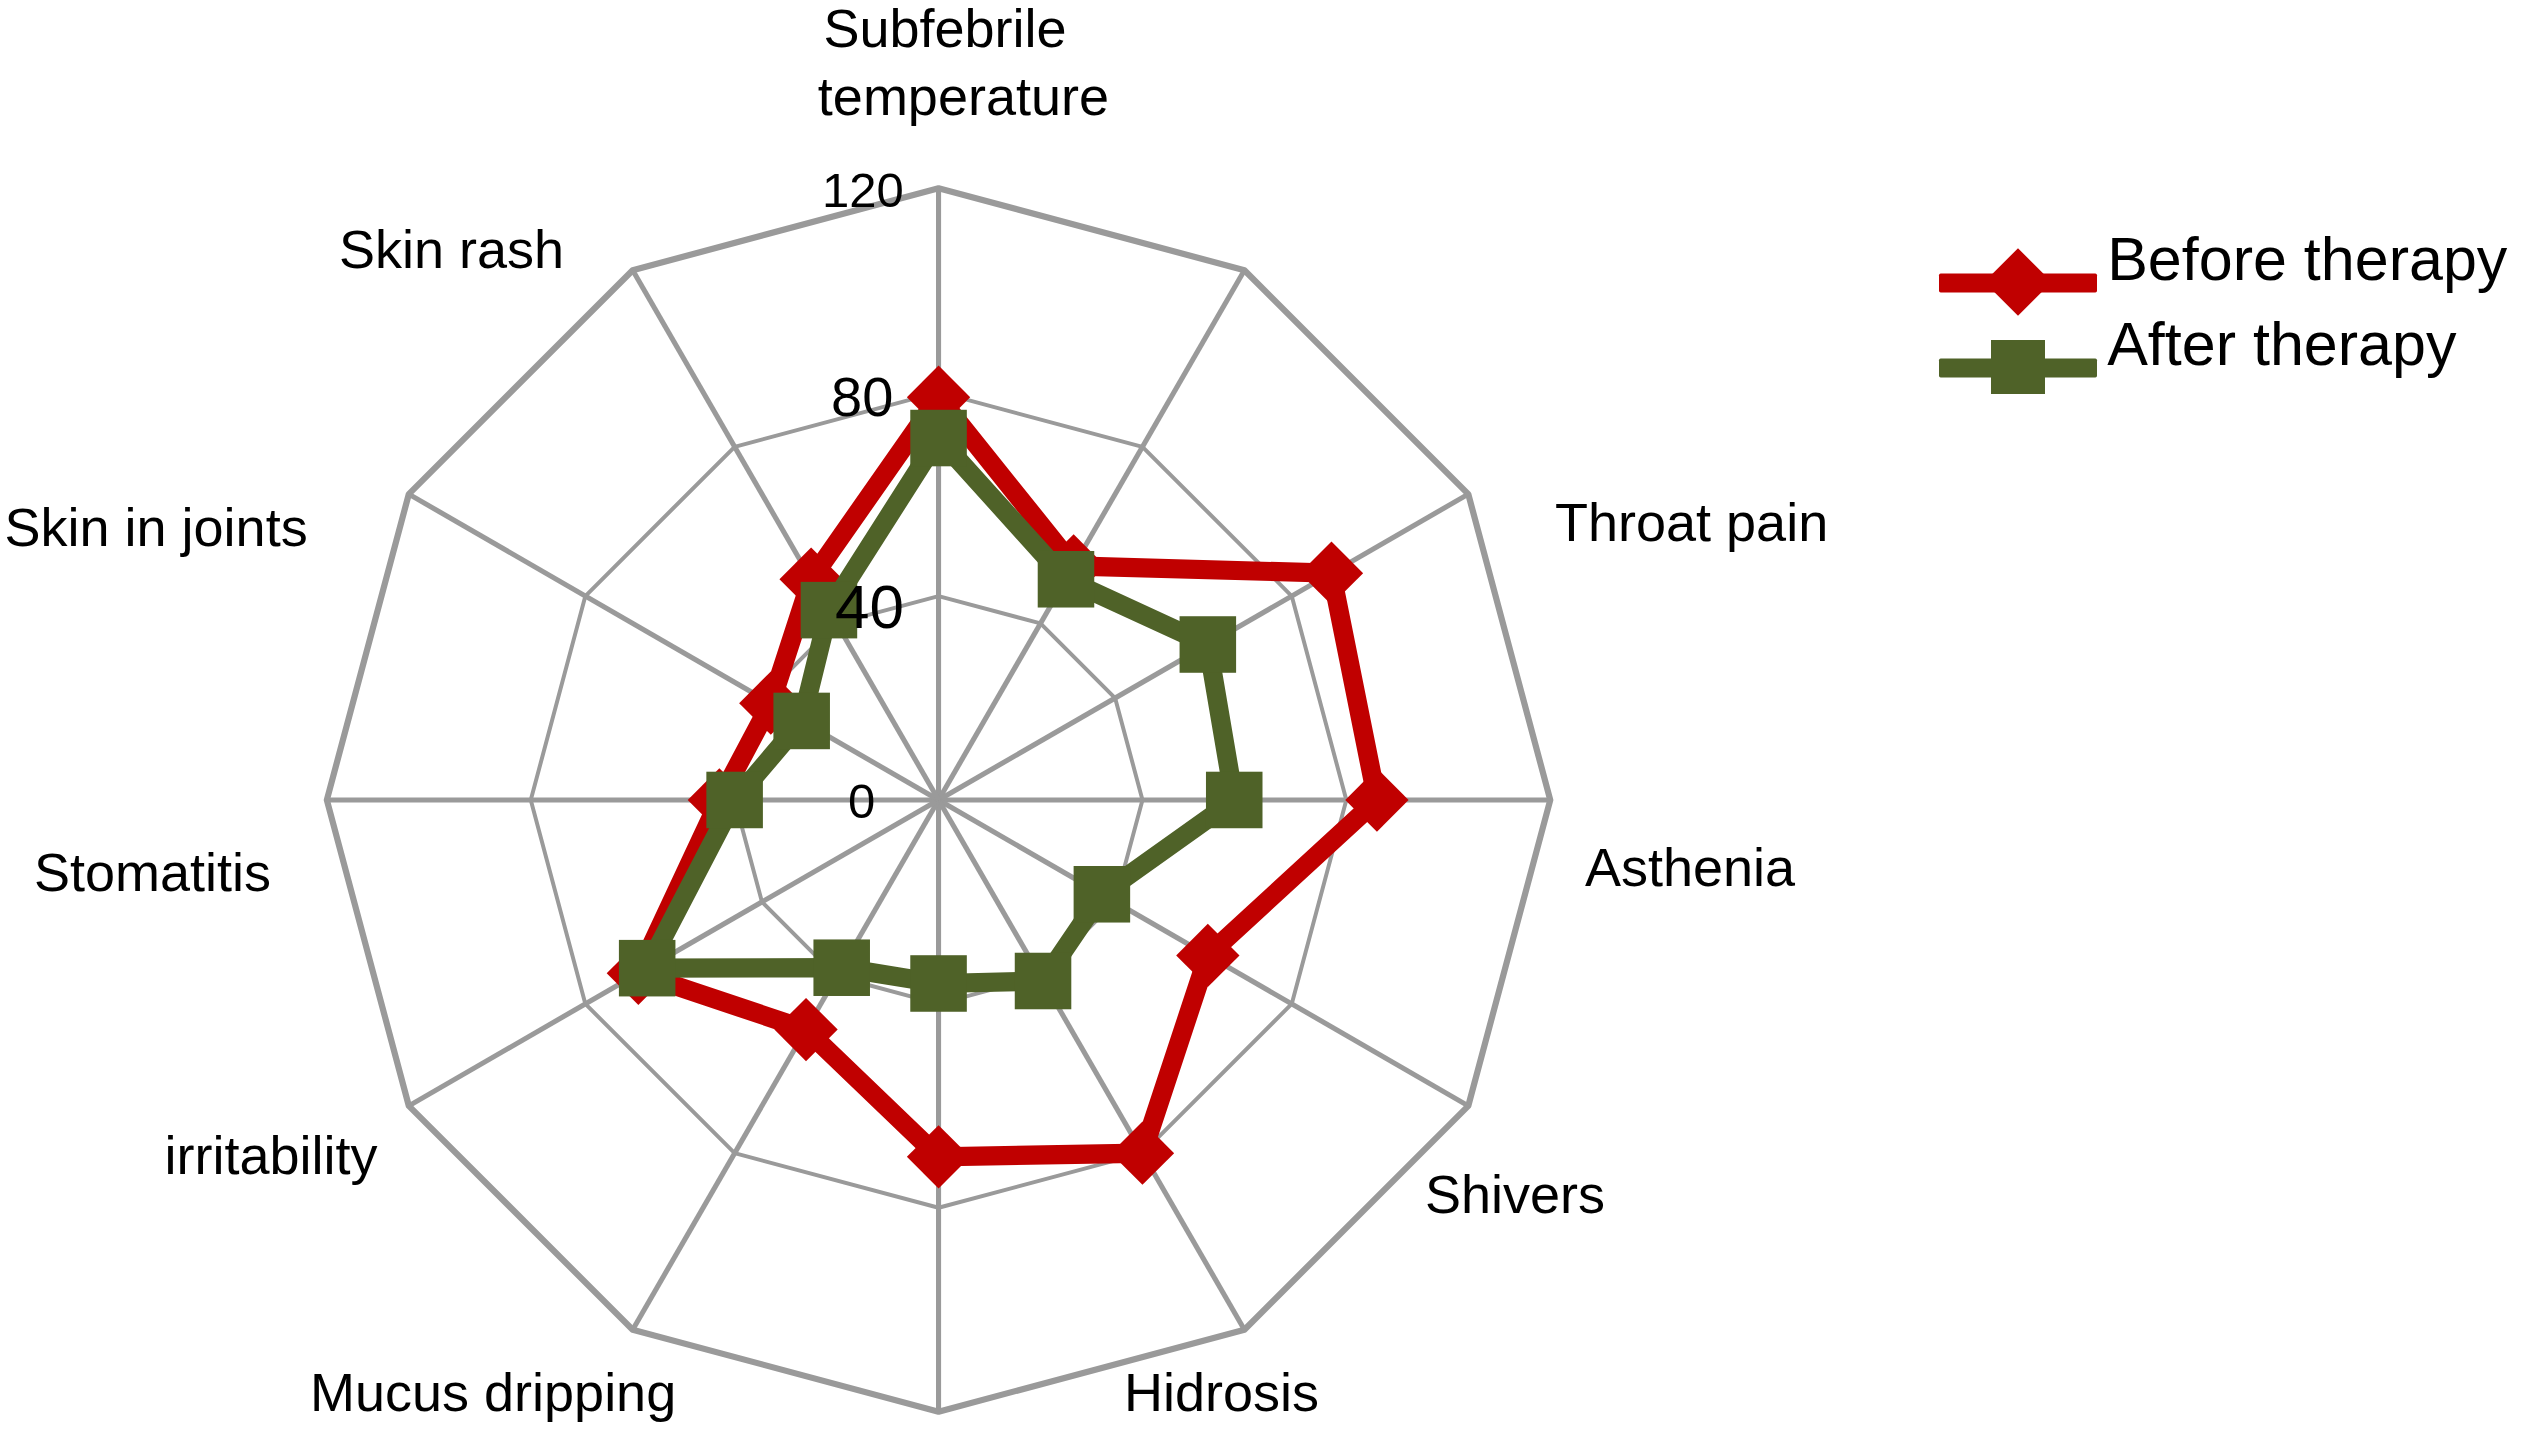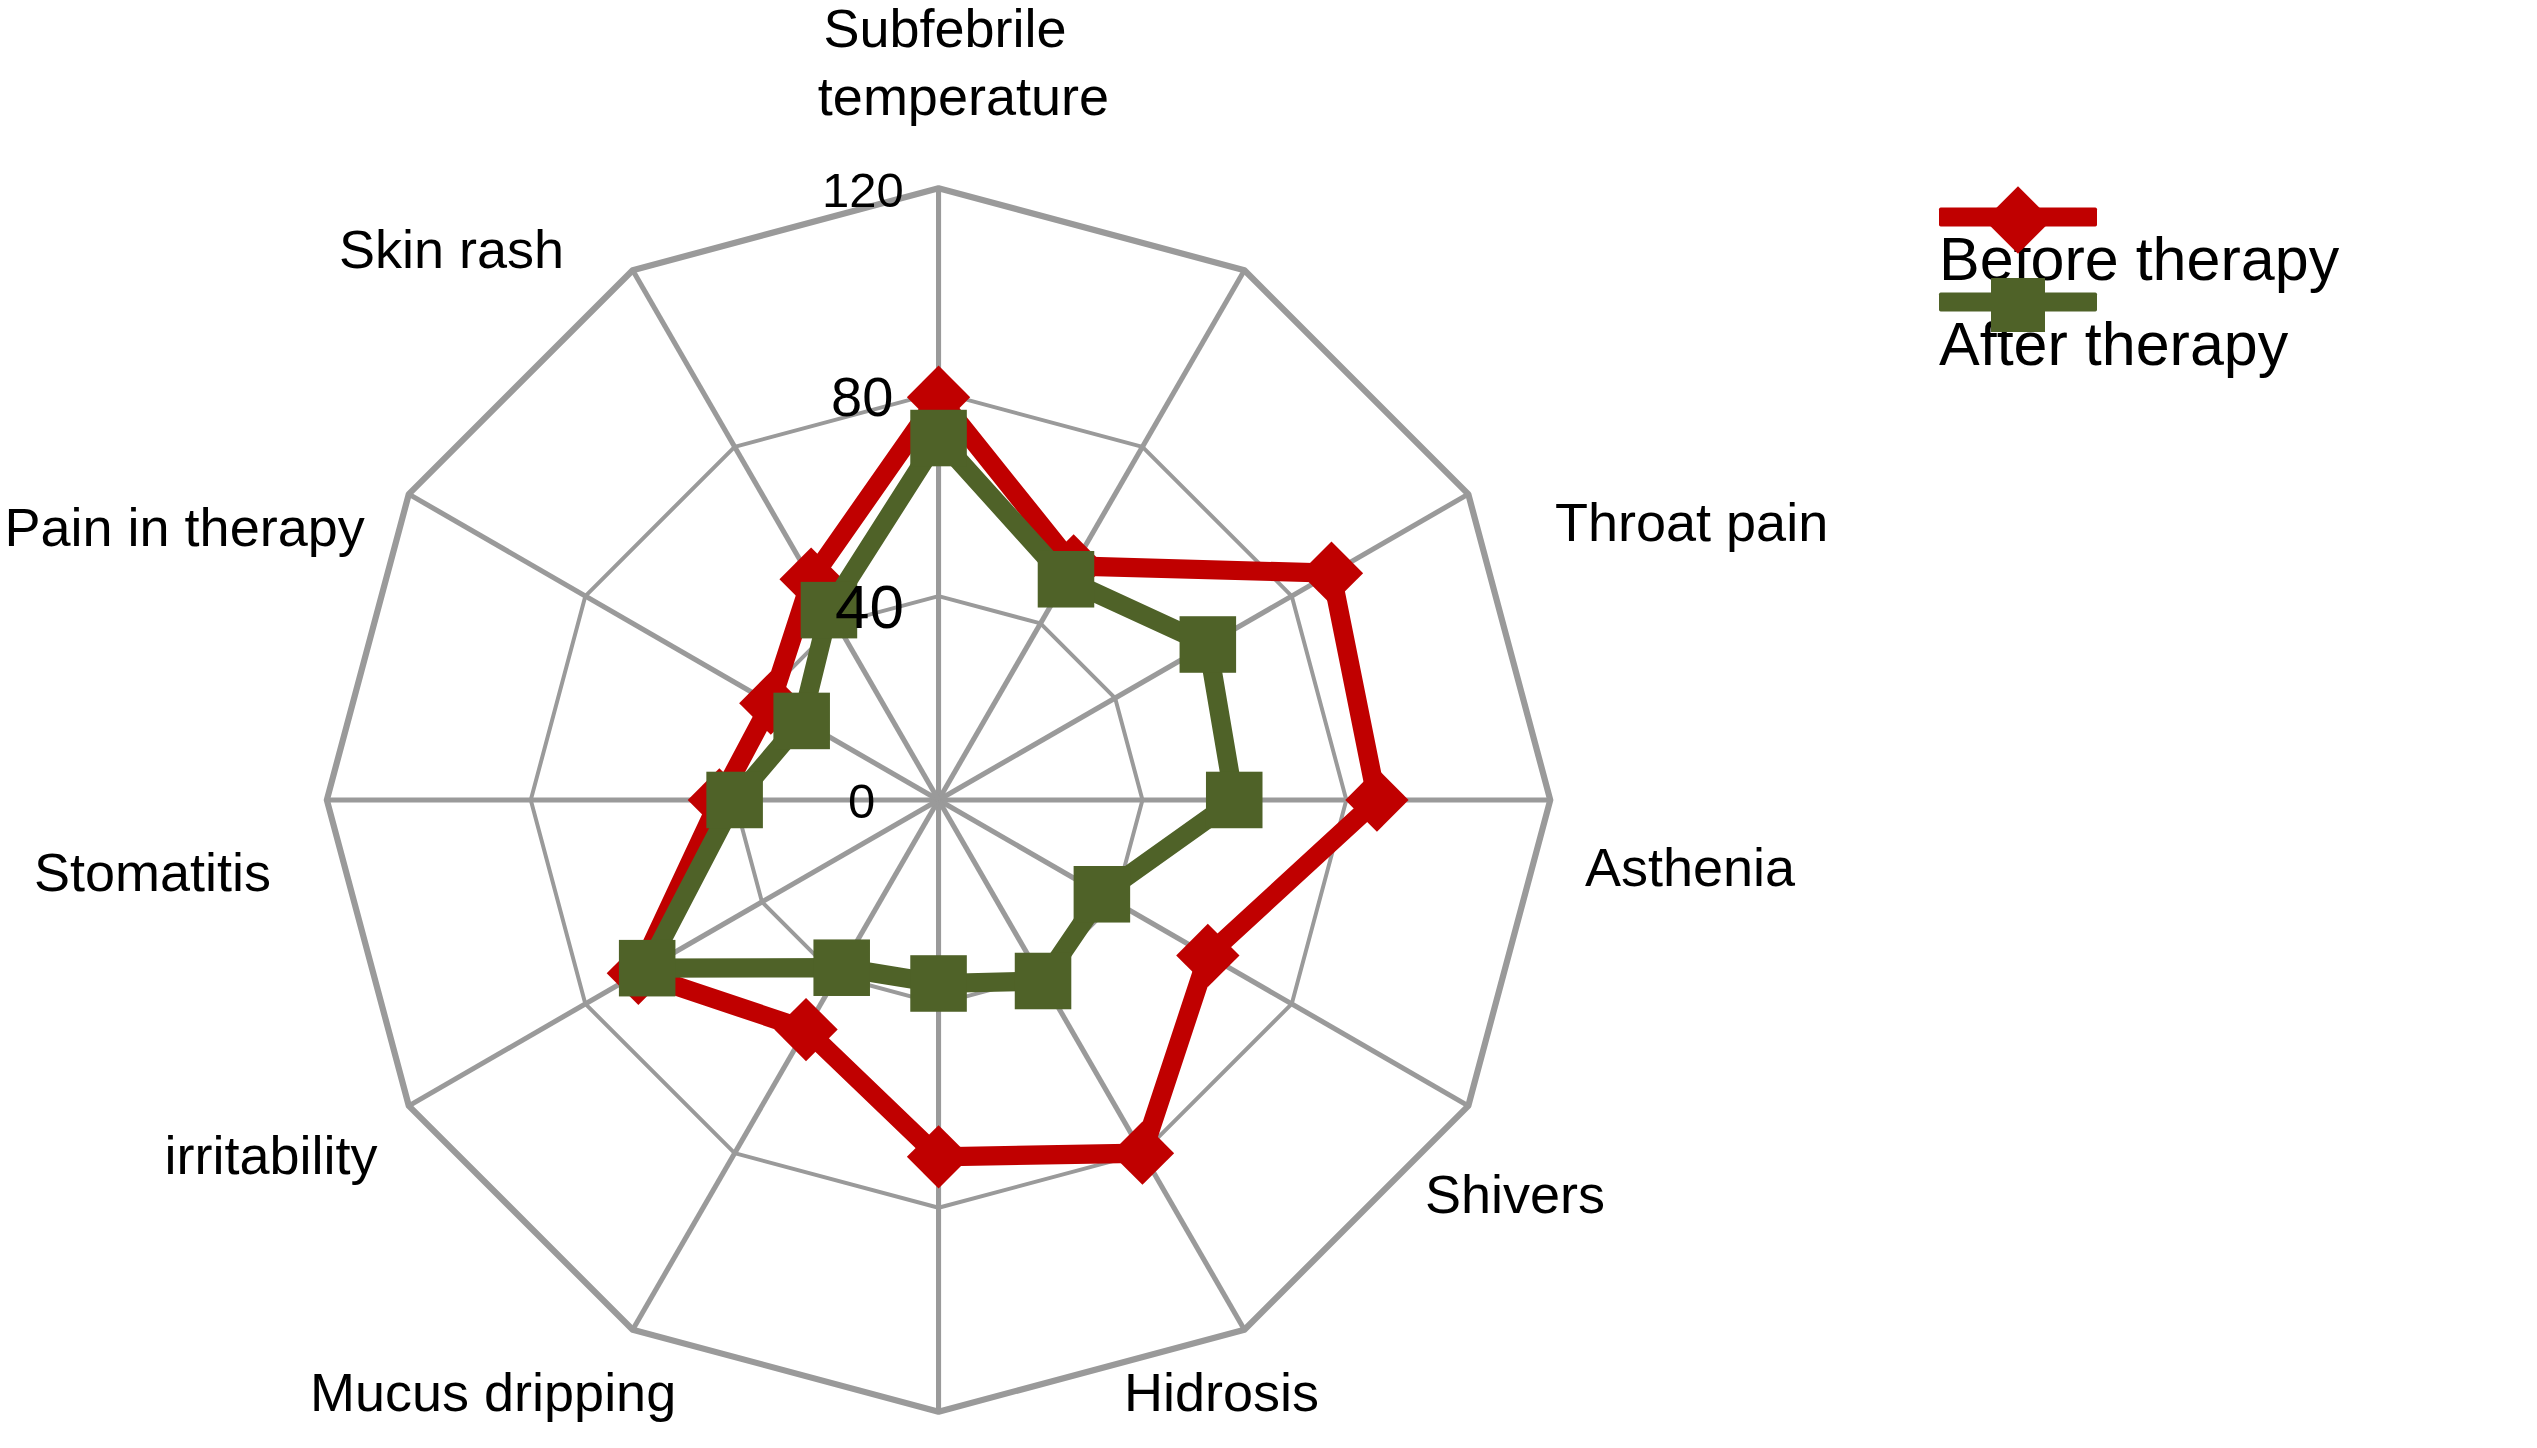--- a/index.html
+++ b/index.html
@@ -3,21 +3,21 @@
 <meta charset="utf-8">
 <style>
   html,body{margin:0;padding:0;background:#ffffff;}
   body{width:2538px;height:1449px;position:relative;overflow:hidden;
        font-family:"Liberation Sans","DejaVu Sans",sans-serif;color:#000;}
   #chart-root{position:absolute;left:0;top:0;width:2538px;height:1449px;}
   svg.radar{position:absolute;left:0;top:0;width:2538px;height:1449px;}
   .cat-label{position:absolute;font-size:54px;line-height:1.12;color:#000;
              white-space:pre;font-weight:400;}
   .legend{position:absolute;left:1939px;top:209px;}
-  .legend-row{display:flex;align-items:flex-start;height:85px;flex-direction:column;}
+  .legend-row{display:flex;align-items:flex-end;height:85px;}
   .legend-mark{position:relative;width:158px;height:22.6px;margin-right:10.2px;}
   .legend-mark .bar{position:absolute;left:0;top:50%;transform:translateY(-50%);
                     width:158px;height:19px;border-radius:1.7px;}
   .legend-text{font-size:61px;color:#000;white-space:nowrap;}
 </style>
 </head>
 <body>
 
 <div id="chart-root">
 
@@ -85,21 +85,21 @@
   <div class="cat-label" style="left:1425px;top:1164px;text-align:center;">Shivers</div>
 
   <div class="cat-label" style="left:1124px;top:1362px;">Hidrosis</div>
 
   <div class="cat-label" style="left:310px;top:1362px;">Mucus dripping</div>
 
   <div class="cat-label" style="left:73px;top:1125px;text-align:center;width:396px;">irritability</div>
 
   <div class="cat-label" style="left:34px;top:842px;">Stomatitis</div>
 
-  <div class="cat-label" style="left:4.5px;top:497px;">Pain in therapy</div>
+  <div class="cat-label" style="left:4.5px;top:497px;">Skin in joints</div>
 
   <div class="cat-label" style="left:339px;top:219px;">Skin rash</div>
 
   <div class="legend">
     <div class="legend-row">
       <div class="legend-mark">
         <div class="bar" style="background:#C00000;"></div>
         <svg width="90" height="90" style="position:absolute;left:34px;top:-34px;overflow:visible;" viewBox="0 0 160 160">
           <polygon points="80,20 140,80 80,140 20,80" fill="#C00000"></polygon>
         </svg>

